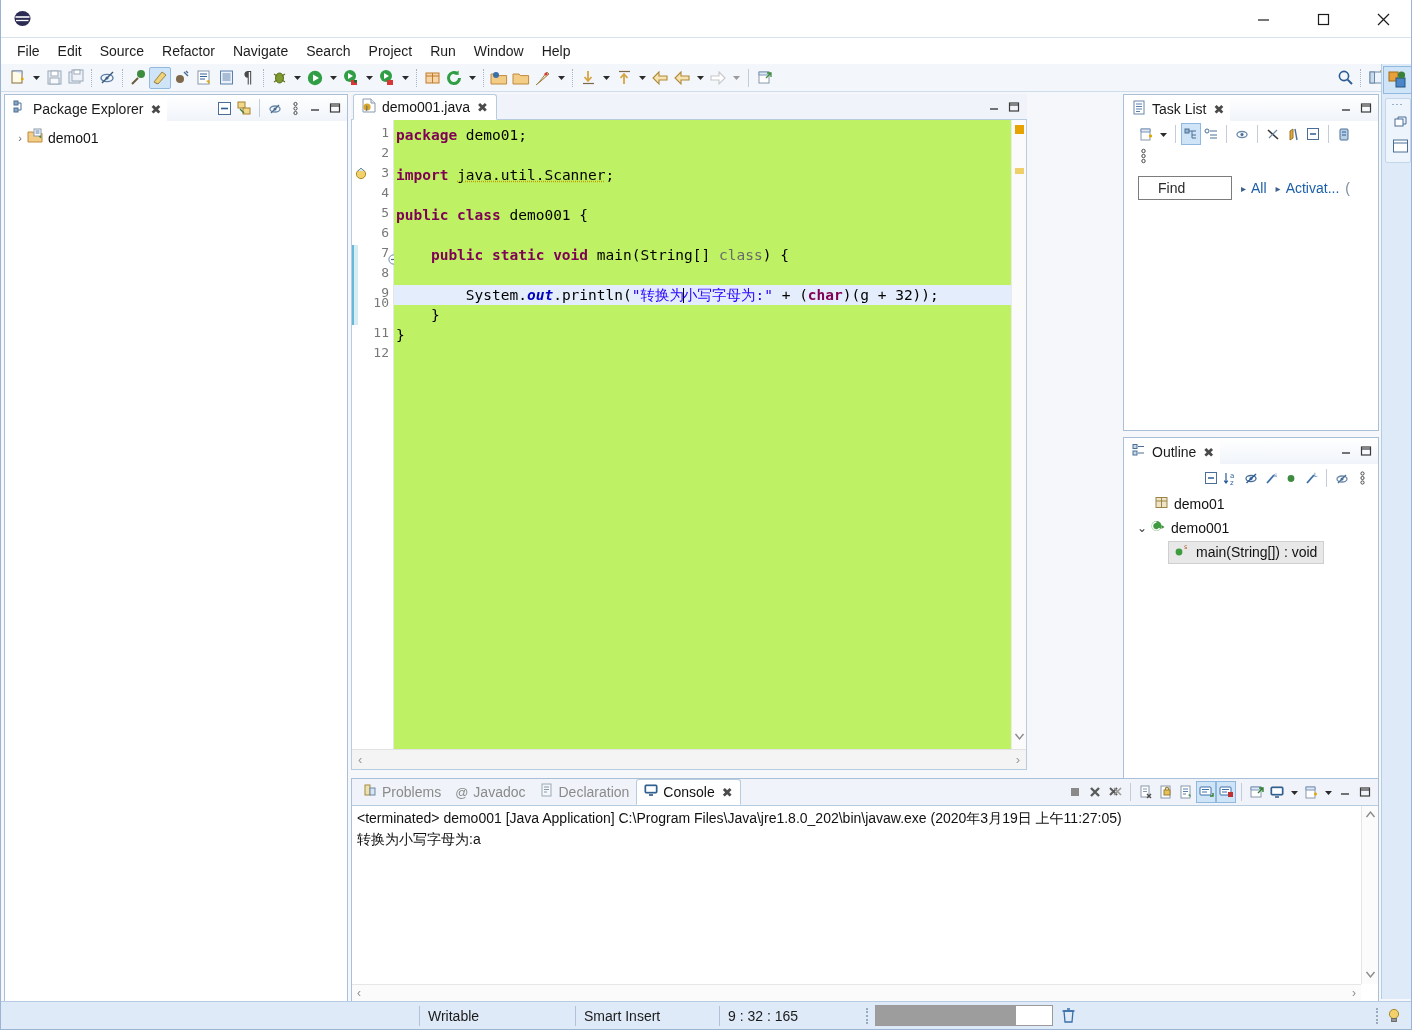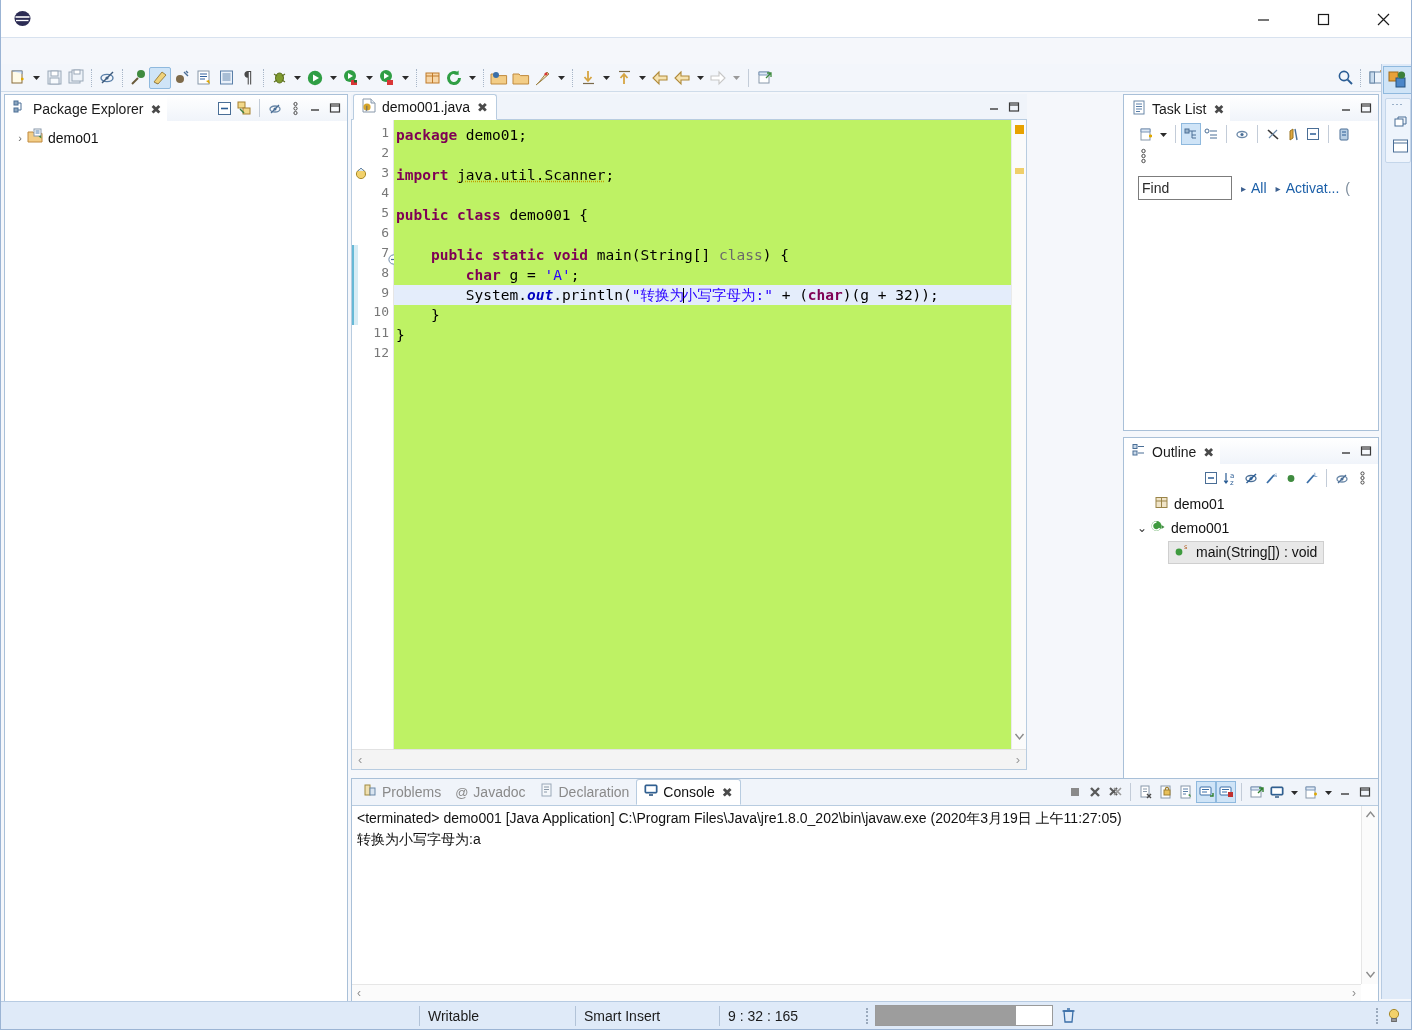--- a/index.html
+++ b/index.html
@@ -150,21 +150,21 @@
   
   .task-panel {
     position: absolute; left: 1122px; top: 94px; width: 256px; height: 337px;
     background: #fff; border: 1px solid #a9c0d8;
   }
   .task-body { position: absolute; left: 0; top: 26px; right: 0; bottom: 0; background: #fff; }
   .task-tools2 { height: 26px; display: flex; align-items: center; padding-left: 12px; }
   .task-filterrow { display: flex; align-items: center; padding-left: 14px; height: 22px; }
   .findbox {
     width: 94px; height: 24px; border: 1px solid #7c7c7c; background: #fff;
-    font-size: 14px; color: #2a2a2a; padding-left: 3px; line-height: 22px;
+    font-size: 14px; color: #2a2a2a; padding-left: 19px; line-height: 22px;
   }
   .fchev { color: #3b5f8f; font-size: 10px; margin: 0 5px 0 9px; }
   .flink { color: #1b5fa8; font-size: 14px; }
 
   
   .outline-panel {
     position: absolute; left: 1122px; top: 437px; width: 256px; height: 404px;
     background: #c4b5fd; border: 1px solid #a9c0d8;
   }
   .out-body { position: absolute; left: 0; top: 26px; right: 0; bottom: 0; background: #fff; }
@@ -264,20 +264,32 @@
           </svg>
       </div>
       <div class="win-btn">
         <svg width="15" height="15" viewBox="0 0 15 15">
             <path d="M2 2 L13 13 M13 2 L2 13" stroke="#1b1b1b" stroke-width="1.2"></path>
           </svg>
       </div>
     </div>
   </div>
 
+  <div class="menubar">
+    <div class="menu-item">File</div>
+    <div class="menu-item">Edit</div>
+    <div class="menu-item">Source</div>
+    <div class="menu-item">Refactor</div>
+    <div class="menu-item">Navigate</div>
+    <div class="menu-item">Search</div>
+    <div class="menu-item">Project</div>
+    <div class="menu-item">Run</div>
+    <div class="menu-item">Window</div>
+    <div class="menu-item">Help</div>
+  </div>
 
   <div class="toolbar">
     <div class="tbtn">
       <svg width="17" height="17" viewBox="0 0 17 17">
         <rect x="2" y="2" width="10" height="12" fill="#fffbe8" stroke="#8a6d3b"></rect>
         <path d="M2 2 L12 2 L12 5" fill="#dfe9f5" stroke="#7a96b8"></path>
         <path d="M11 10 l2.5 0 M12.2 8.8 l0 2.5" stroke="#e0a800" stroke-width="2"></path>
       </svg>
     </div>
     <div class="tarrow">
@@ -620,21 +632,21 @@
         <div class="chgbar" style="top:125px;height:80px;"></div>
         <div class="gut-num" style="top:5px;">1</div>
         <div class="gut-num" style="top:25px;">2</div>
         <div class="gut-num" style="top:45px;">3</div>
         <div class="gut-num" style="top:65px;">4</div>
         <div class="gut-num" style="top:85px;">5</div>
         <div class="gut-num" style="top:105px;">6</div>
         <div class="gut-num" style="top:125px;">7</div>
         <div class="gut-num" style="top:145px;">8</div>
         <div class="gut-num" style="top:165px;">9</div>
-        <div class="gut-num" style="top:184px;">10</div>
+        <div class="gut-num" style="top:175px;">10</div>
         <div class="gut-num" style="top:205px;">11</div>
         <div class="gut-num" style="top:225px;">12</div>
 
         <div style="position:absolute;left:3px;top:46px;">
           <svg width="13" height="13" viewBox="0 0 13 13">
             <circle cx="6" cy="7" r="4.6" fill="#f2d16b" stroke="#a88a2a"></circle>
             <path d="M3 4 l3 -3 l3 3" fill="#d9e6f2" stroke="#6a88a8"></path>
           </svg>
         </div>
 
@@ -647,21 +659,20 @@
       </div>
 
       <div class="codearea">
         <div class="cline" style="top:5px;"><span class="kw">package</span> demo01;</div>
         <div class="cline" style="top:25px;"></div>
         <div class="cline" style="top:45px;"><span class="kw">import</span> <span style="text-decoration:underline;text-decoration-style:dotted;text-decoration-color:#c0a000;">java.util.Scanner</span>;</div>
         <div class="cline" style="top:65px;"></div>
         <div class="cline" style="top:85px;"><span class="kw">public class</span> demo001 {</div>
         <div class="cline" style="top:105px;"></div>
         <div class="cline" style="top:125px;">    <span class="kw">public static void</span> main(String[] <span class="pale">class</span>) {</div>
-        <div class="cline" style="top:145px;">        <span class="kw">char</span> g = <span class="str">'A'</span>;</div>
         <div class="cline hl" style="top:165px;">        System.<span class="fld">out</span>.println(<span class="str">"转换为</span><span class="caret"></span><span class="str">小写字母为:"</span> + (<span class="kw">char</span>)(g + 32));</div>
         <div class="cline" style="top:185px;">    }</div>
         <div class="cline" style="top:205px;">}</div>
         <div class="cline" style="top:225px;"></div>
       </div>
 
       <div class="ed-vscroll">
         <div style="position:absolute;top:4px;left:2px;color:#9a9a9a;font-size:11px;">
           <svg width="11" height="9" viewBox="0 0 11 9">
               <path d="M1.5 7 L5.5 2 L9.5 7" fill="none" stroke="#8a8a8a" stroke-width="1.4"></path>

